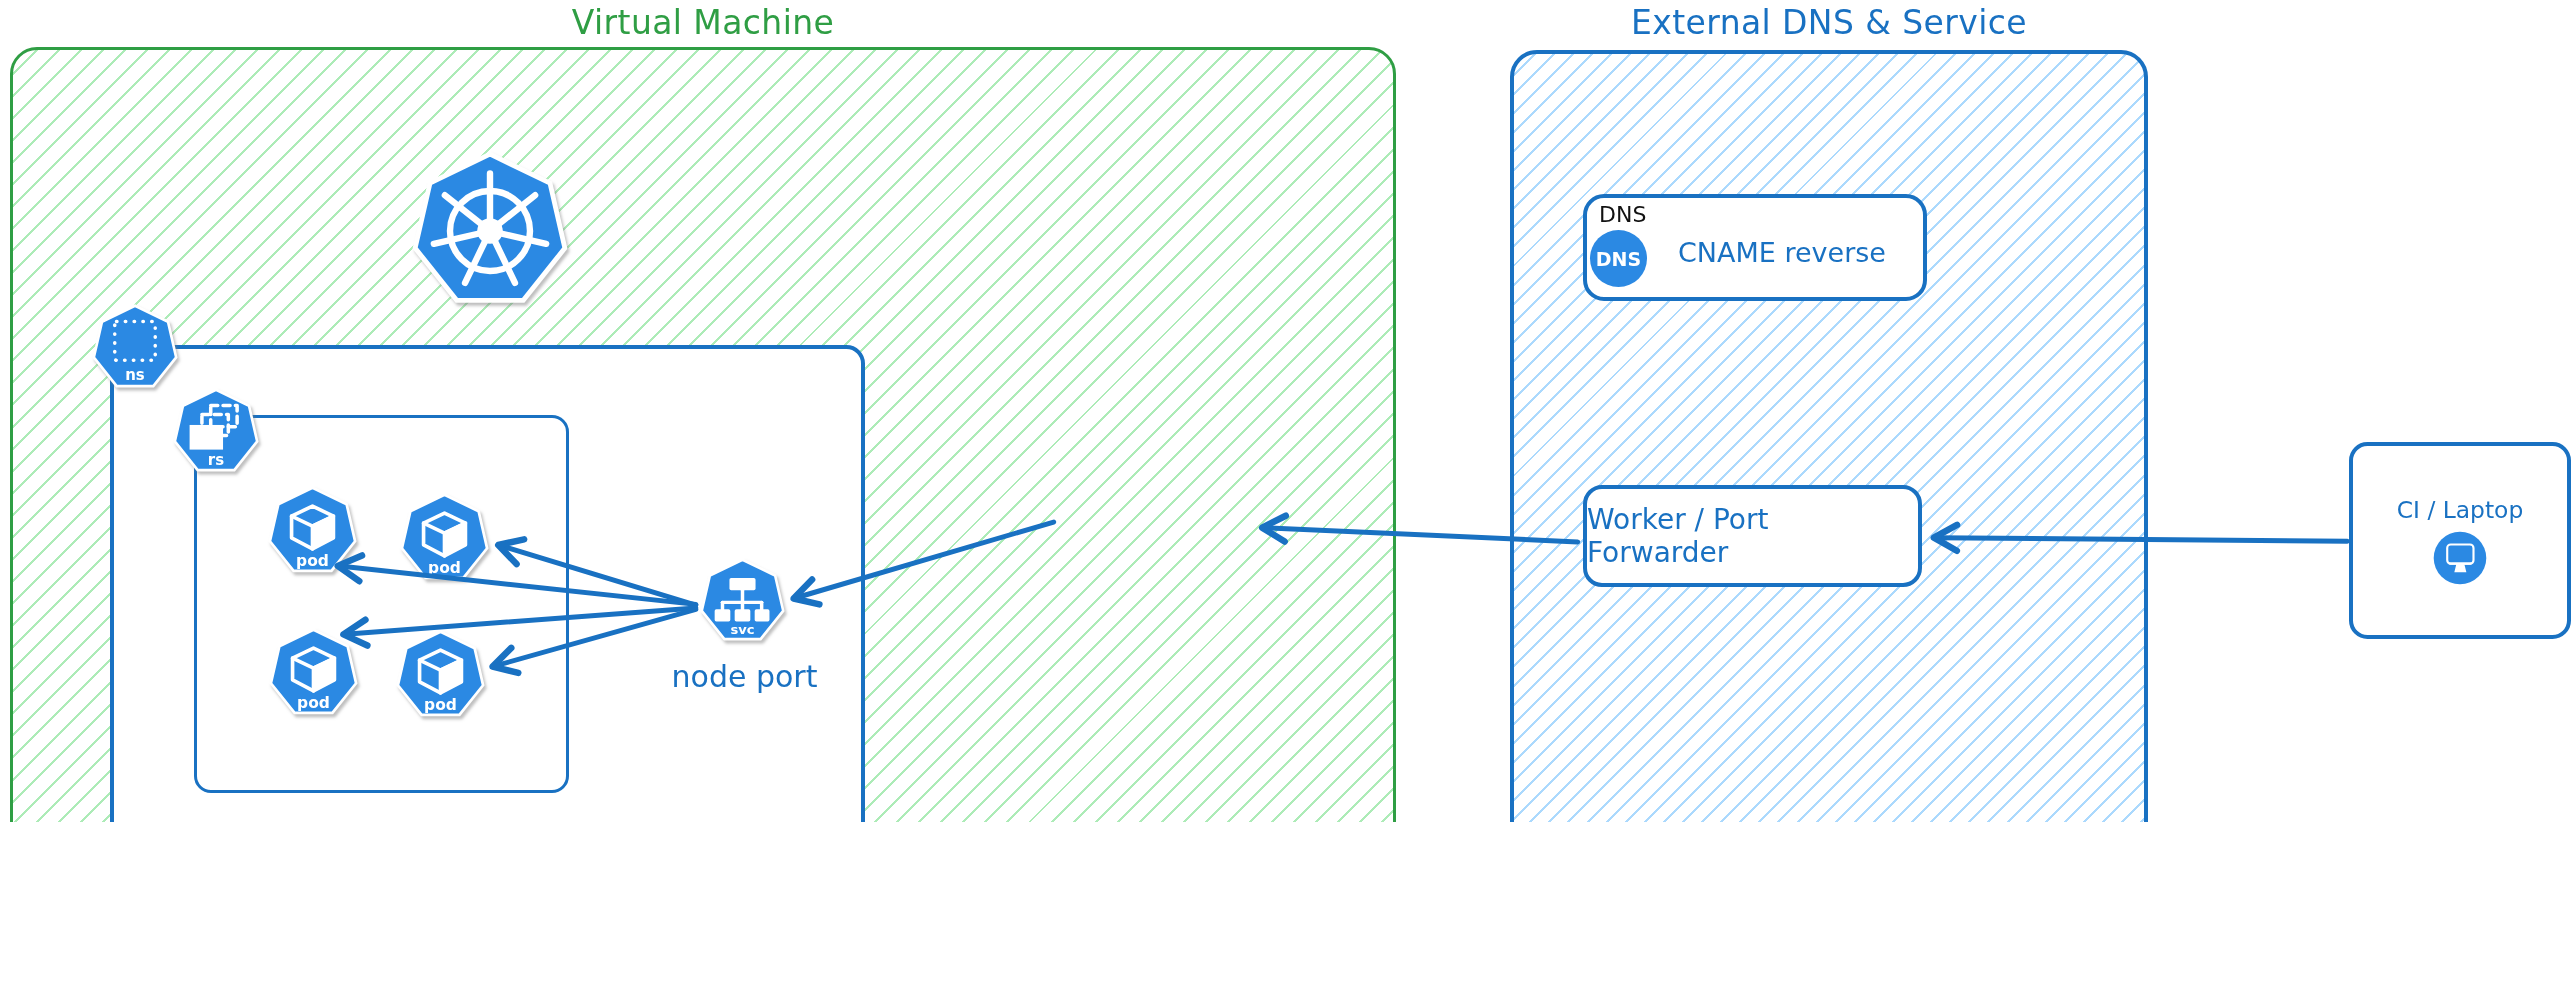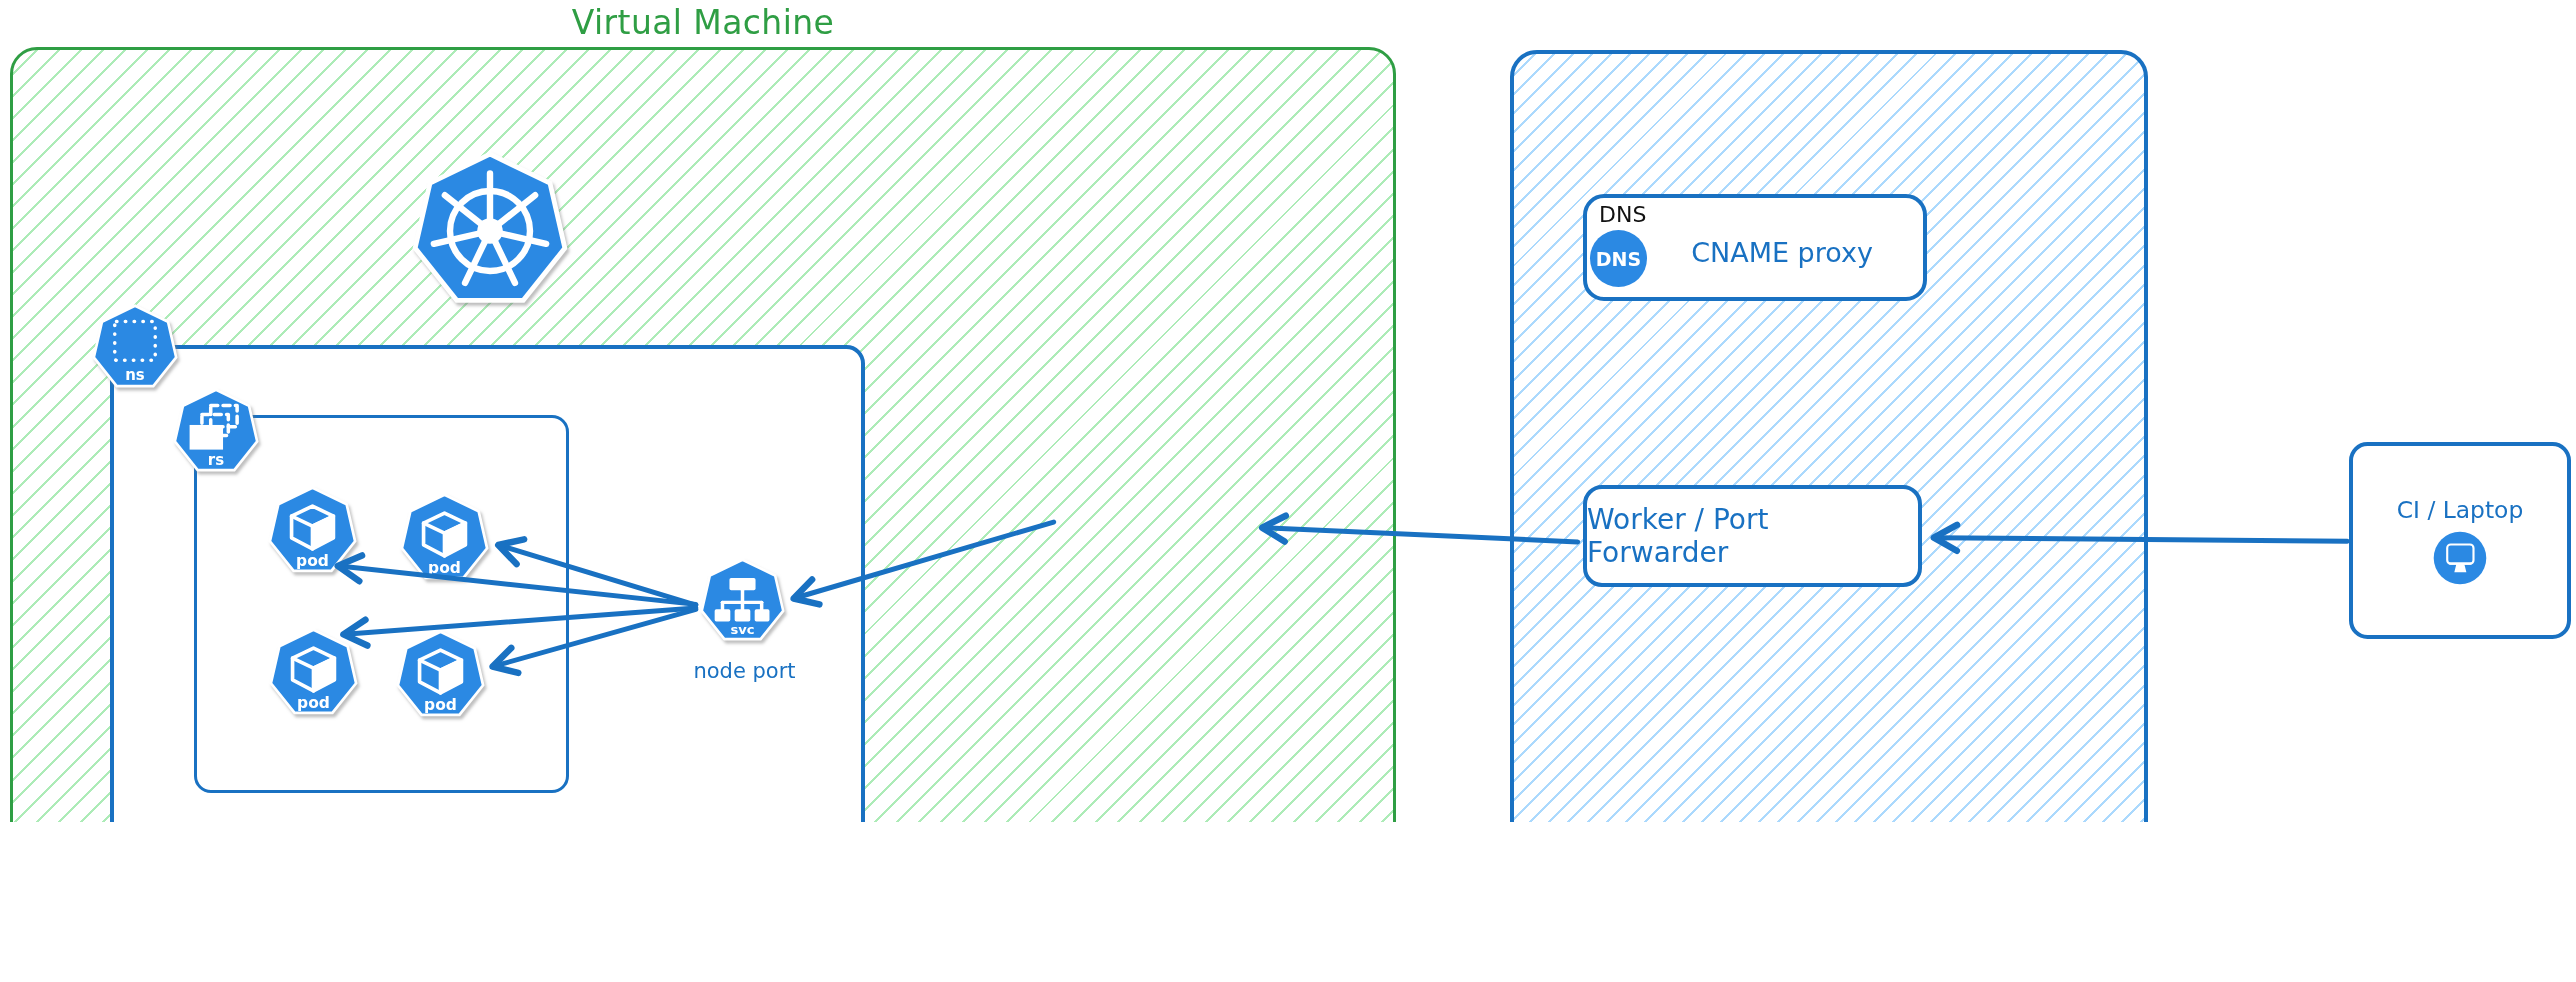--- a/index.html
+++ b/index.html
@@ -39,21 +39,21 @@
   .cname-label{left:1654px;top:237px;width:256px;text-align:center;
     color:#1971c2;font-size:27px;font-weight:500;}
   .worker-box{left:1583px;top:485px;width:339px;height:102px;border-radius:19px;
     display:flex;align-items:center;justify-content:center;
     color:#1971c2;font-size:28px;font-weight:500;}
   .ci-box{left:2349px;top:442px;width:222px;height:197px;border-radius:18.5px;
     display:flex;flex-direction:column;align-items:center;justify-content:center;gap:7px;}
   .ci-label{color:#1971c2;font-size:23.4px;font-weight:500;}
 
   .node-port-label{left:645px;top:659px;width:199px;text-align:center;
-    color:#1971c2;font-size:21px;font-weight:500;}
+    color:#1971c2;font-size:30px;font-weight:500;}
 
   
   .hepta{position:absolute;filter:drop-shadow(2.8px 3.6px 1.4px rgba(125,125,125,.5));}
   .hepta .hp{fill:#2b89e3;stroke:#fff;stroke-width:3;}
   .hepta .glyph{stroke:#fff;fill:none;stroke-width:4;stroke-linejoin:round;stroke-linecap:round;}
   .hepta .fillw{fill:#fff;stroke:none;}
   .hepta text{fill:#fff;font-weight:bold;text-anchor:middle;font-family:"DejaVu Sans",sans-serif;}
   .k8s{left:410px;top:151px;width:160px;height:160px;}
   .ns-icon{left:91px;top:304px;width:88px;height:88px;}
   .rs-icon{left:172px;top:388px;width:88px;height:88px;}
@@ -66,20 +66,21 @@
   .overlay{position:absolute;left:0;top:0;pointer-events:none;}
 </style>
 </head>
 <body>
 
 <div class="canvas">
 
   <div class="abs vm-box"></div>
   <div class="abs ext-box"></div>
   <div class="abs group-title vm-title">Virtual Machine</div>
+  <div class="abs group-title ext-title">External DNS &amp; Service</div>
 
   <div class="abs white-box ns-box"></div>
   <div class="abs white-box rs-box"></div>
 
   <svg class="hepta k8s" viewBox="0 0 100 100">
     <polygon class="hp" points="50,2 87.5,20.1 96.8,60.7 70.8,93.3 29.2,93.3 3.2,60.7 12.5,20.1"></polygon>
     <g class="glyph" stroke-width="3.6">
       <circle cx="50" cy="50" r="25"></circle>
       <path d="M50,14 L50,50"></path>
         <path d="M78.2,27.6 L50,50"></path>
@@ -159,21 +160,21 @@
     <text x="50" y="87" font-size="15">svc</text>
   </svg>
   <div class="abs node-port-label">node port</div>
 
 
   <div class="abs white-box dns-box"></div>
   <div class="abs dns-group-label">DNS</div>
   <div class="abs dns-badge">
     <span>DNS</span>
   </div>
-  <div class="abs cname-label">CNAME proxy</div>
+  <div class="abs cname-label">CNAME reverse</div>
 
   <div class="abs white-box worker-box">
     <span>Worker / Port Forwarder</span>
   </div>
 
   <div class="abs white-box ci-box">
     <div class="ci-label">CI / Laptop</div>
     <svg width="54" height="54" viewBox="0 0 76 76">
       <circle cx="38" cy="38" r="37" fill="#2b89e3"></circle>
       <rect x="20" y="19" width="37" height="27" rx="5" fill="none" stroke="#fff" stroke-width="3"></rect>

